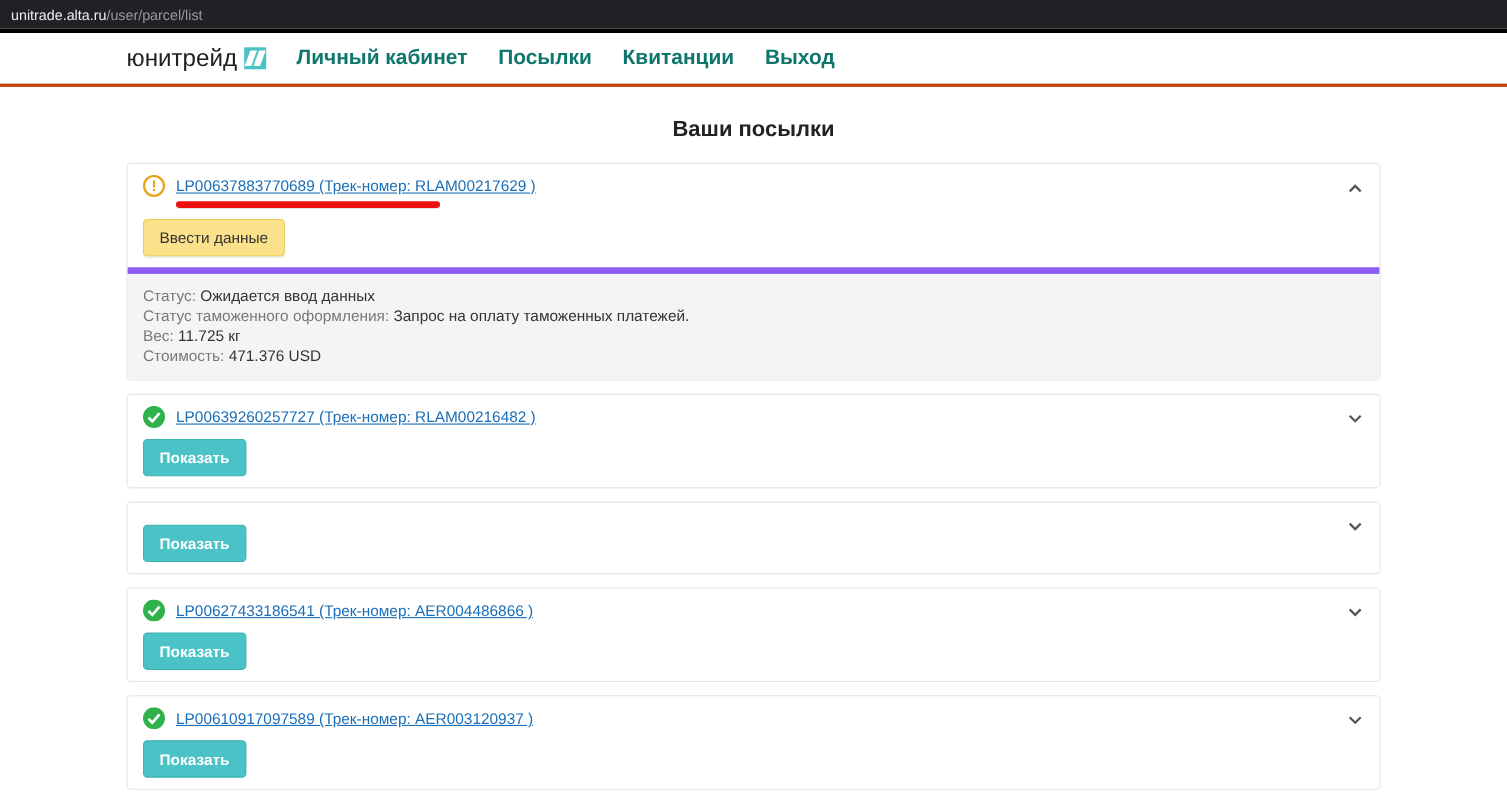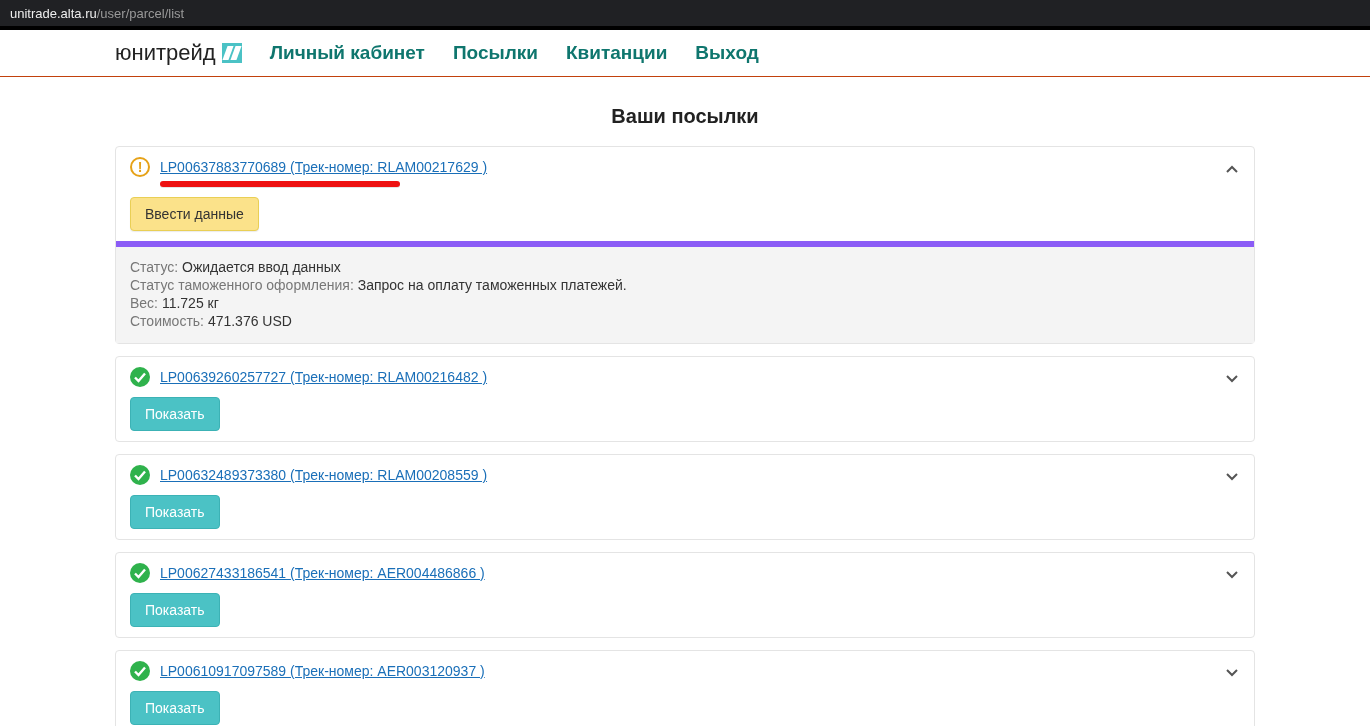--- a/index.html
+++ b/index.html
@@ -22,21 +22,21 @@
   }
   .url-bar .host { color: #eee; }
   .url-bar .path { color: #999; }
   .chrome-separator { height: 4px; background: #000; }
 
   .container {
     width: 1140px;
     margin: 0 auto;
   }
   .navbar {
-    border-bottom: 1px solid #c2410c;
+    border-bottom: 3px solid #c2410c;
     padding: 10px 0;
   }
   .nav-inner {
     display: flex;
     align-items: center;
     gap: 28px;
   }
   .logo-text {
     display: flex;
     align-items: center;
@@ -120,20 +120,21 @@
   .btn-warning {
     background: #fbe28a;
     border-color: #e9cf55;
     color: #333;
     box-shadow: 0 1px 1px rgba(0,0,0,0.08);
   }
   .btn-info {
     background: #4bc2c5;
     border-color: #3cb2b5;
     color: #fff;
+    font-weight: bold;
   }
 
   .redact {
     height: 6px;
     width: 240px;
     background: #e11;
     border-radius: 3px;
     margin-left: 30px;
     margin-top: 4px;
     box-shadow: 0 1px 0 rgba(0,0,0,0.1);
@@ -204,46 +205,40 @@
             <span class="status-icon"><svg class="ok" viewBox="0 0 20 20">
                 <circle cx="10" cy="10" r="10"></circle>
                 <path d="M5 10.5 L8.5 14 L15 6.5"></path>
               </svg></span>
             <a class="parcel-link">LP00639260257727 (Трек-номер: RLAM00216482 )</a>
           </div><button class="btn btn-info">Показать</button><span class="chevron"><svg viewBox="0 0 16 16">
               <path d="M3 5 L8 10 L13 5" fill="none" stroke="#555" stroke-width="2"></path>
             </svg></span></div>
       </div>
       <div class="parcel-card">
+        <div class="parcel-header"><button class="btn btn-info">Показать</button><span class="chevron"><svg viewBox="0 0 16 16">
+              <path d="M3 5 L8 10 L13 5" fill="none" stroke="#555" stroke-width="2"></path>
+            </svg></span></div>
+      </div>
+      <div class="parcel-card">
         <div class="parcel-header"><div class="header-row">
             <span class="status-icon"><svg class="ok" viewBox="0 0 20 20">
                 <circle cx="10" cy="10" r="10"></circle>
                 <path d="M5 10.5 L8.5 14 L15 6.5"></path>
               </svg></span>
-            <a class="parcel-link">LP00632489373380 (Трек-номер: RLAM00208559 )</a>
+            <a class="parcel-link">LP00627433186541 (Трек-номер: AER004486866 )</a>
           </div><button class="btn btn-info">Показать</button><span class="chevron"><svg viewBox="0 0 16 16">
               <path d="M3 5 L8 10 L13 5" fill="none" stroke="#555" stroke-width="2"></path>
             </svg></span></div>
       </div>
       <div class="parcel-card">
         <div class="parcel-header"><div class="header-row">
             <span class="status-icon"><svg class="ok" viewBox="0 0 20 20">
                 <circle cx="10" cy="10" r="10"></circle>
                 <path d="M5 10.5 L8.5 14 L15 6.5"></path>
               </svg></span>
-            <a class="parcel-link">LP00627433186541 (Трек-номер: AER004486866 )</a>
-          </div><button class="btn btn-info">Показать</button><span class="chevron"><svg viewBox="0 0 16 16">
-              <path d="M3 5 L8 10 L13 5" fill="none" stroke="#555" stroke-width="2"></path>
-            </svg></span></div>
-      </div>
-      <div class="parcel-card">
-        <div class="parcel-header"><div class="header-row">
-            <span class="status-icon"><svg class="ok" viewBox="0 0 20 20">
-                <circle cx="10" cy="10" r="10"></circle>
-                <path d="M5 10.5 L8.5 14 L15 6.5"></path>
-              </svg></span>
             <a class="parcel-link">LP00610917097589 (Трек-номер: AER003120937 )</a>
           </div><button class="btn btn-info">Показать</button><span class="chevron"><svg viewBox="0 0 16 16">
               <path d="M3 5 L8 10 L13 5" fill="none" stroke="#555" stroke-width="2"></path>
             </svg></span></div>
       </div>
     </div>
 </div>
 
 </body></html>

